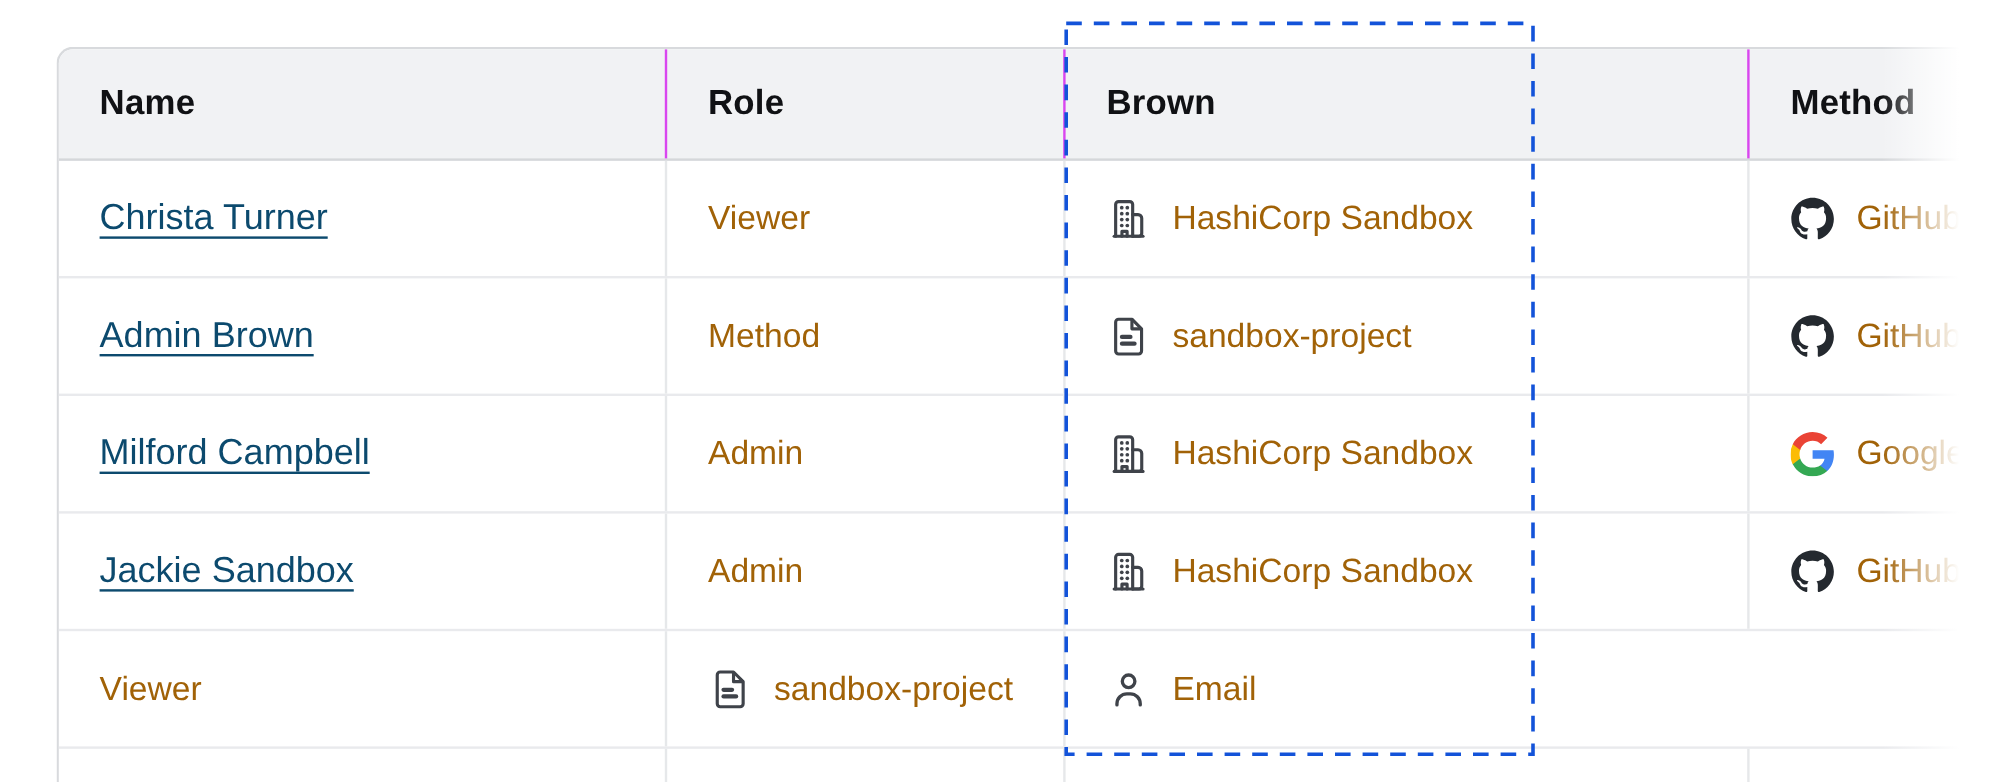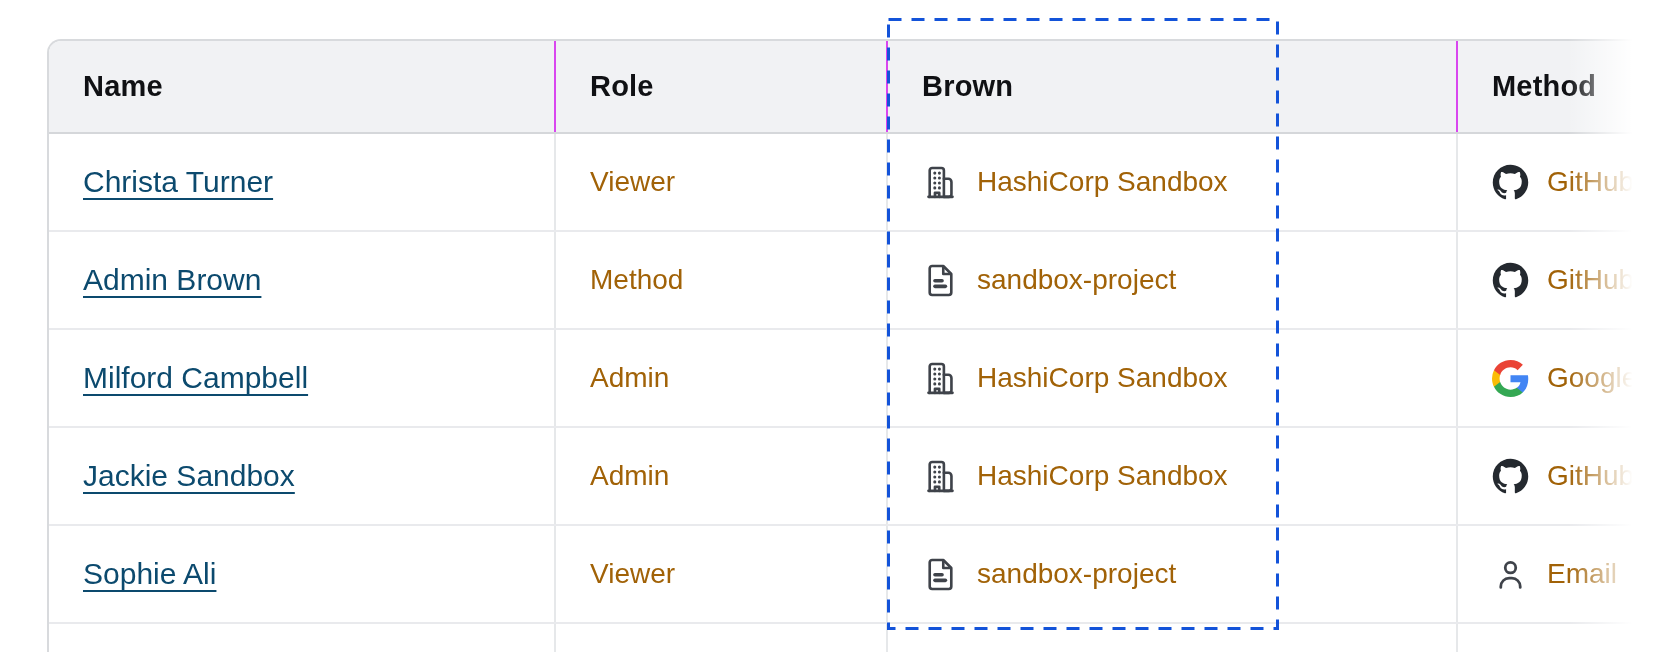--- a/index.html
+++ b/index.html
@@ -241,23 +241,20 @@
     <div class="td">
       <svg class="cell-icon method-icon" viewBox="0 0 24 24">
               <use href="#github-icon" xlink:href="#github-icon"></use>
             </svg>
       <span class="cell-text">GitHub</span>
     </div>
   </div>
 
   <div class="tr body-row">
     <div class="td">
-      <a class="name-link">Sophie Ali</a>
-    </div>
-    <div class="td">
       <span class="cell-text">Viewer</span>
     </div>
     <div class="td">
       <svg class="cell-icon scope-icon" viewBox="0 0 24 24">
               <use href="#file-text-icon" xlink:href="#file-text-icon"></use>
             </svg>
       <span class="cell-text">sandbox-project</span>
     </div>
     <div class="td">
       <svg class="cell-icon method-icon" viewBox="0 0 24 24">

